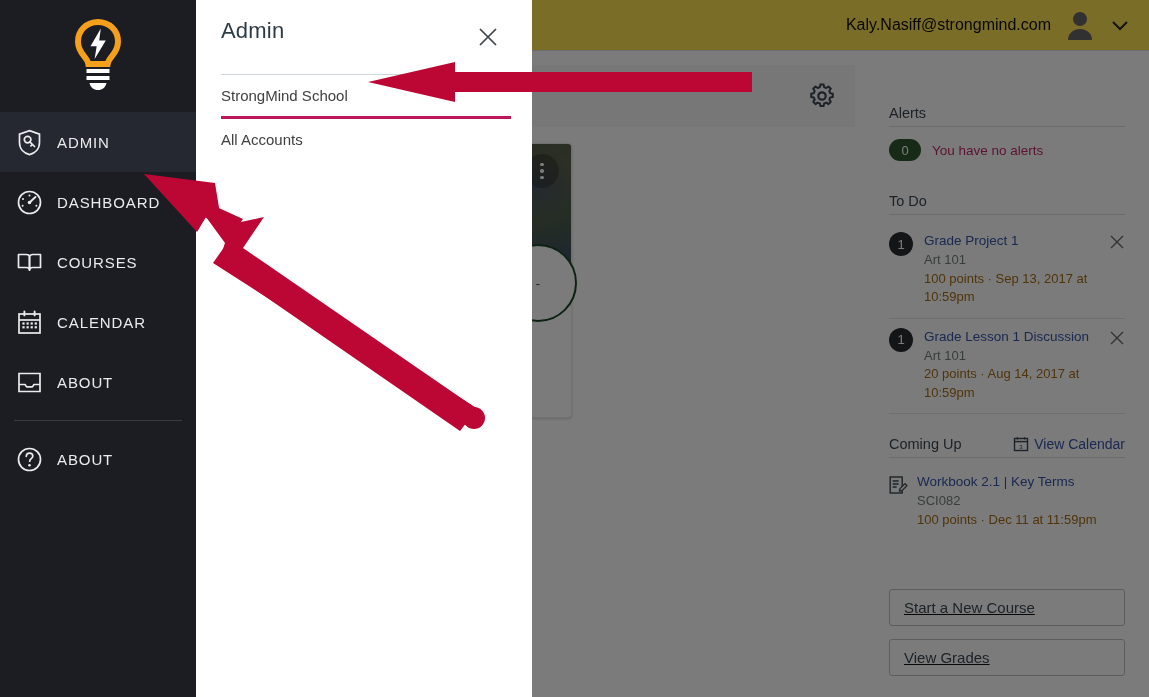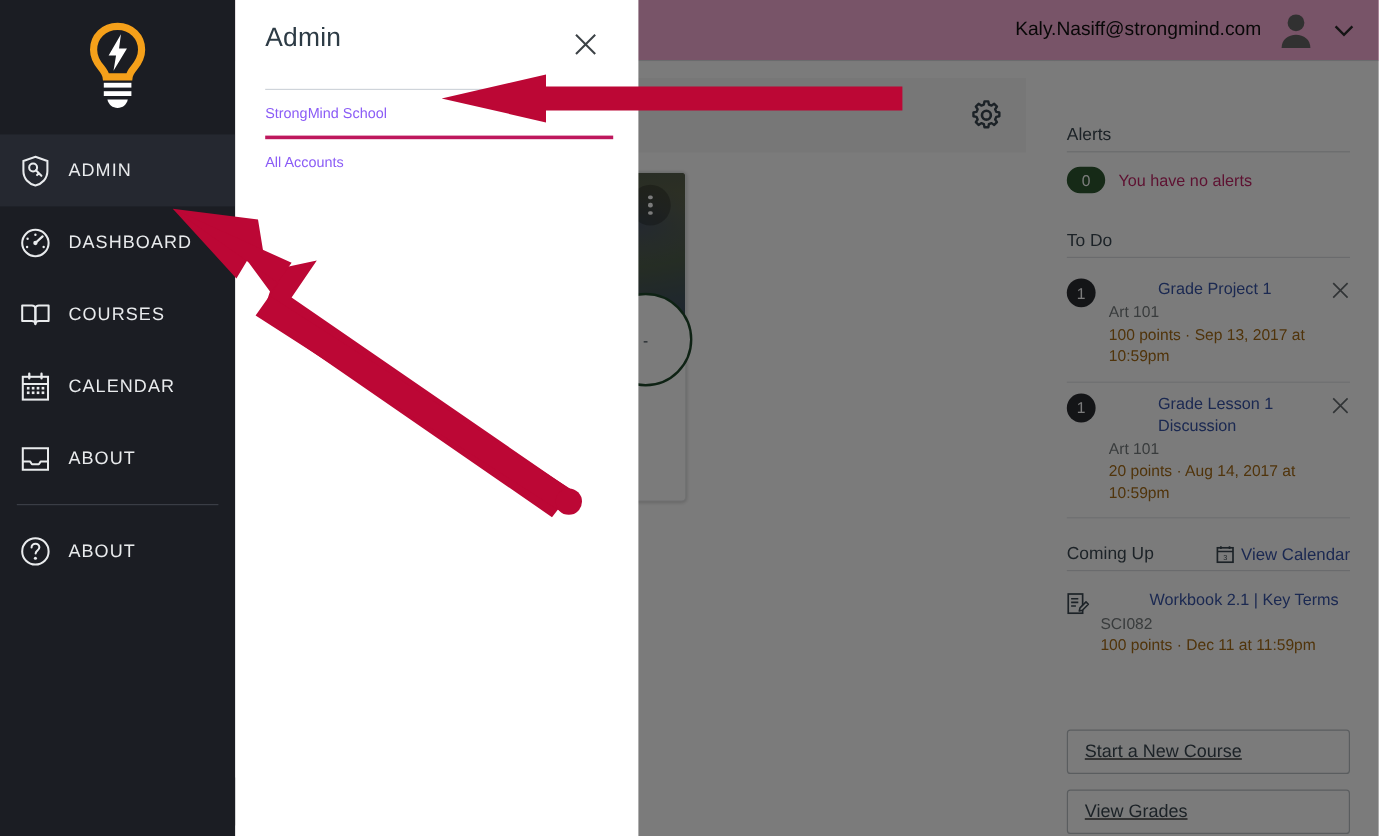--- a/index.html
+++ b/index.html
@@ -9,21 +9,21 @@
     font-family: "Liberation Sans", sans-serif;
     background: #ffffff;
   }
   #root { position: relative; width: 1149px; height: 697px; }
 
   
   .app-layer { position: absolute; inset: 0; background: #ffffff; }
 
   .topbar {
     position: absolute; left: 196px; top: 0; right: 0; height: 51px;
-    background: #f9a8d4; border-bottom: 1px solid #d9dcdf;
+    background: #fde047; border-bottom: 1px solid #d9dcdf;
     display: flex; align-items: center; justify-content: flex-end;
     padding-right: 18px; gap: 12px;
   }
   .avatar-ico { width: 34px; height: 34px; display:block; }
   .chev-down { width: 22px; height: 22px; display:block; }
 
   .content {
     position: absolute; left: 196px; top: 51px; right: 270px; bottom: 0;
     background: #ffffff; padding: 14px 24px;
   }
@@ -99,21 +99,21 @@
   .badge.green { background: #1f4d22; }
   .badge.circ { width: 24px; min-width: 24px; height: 24px; border-radius: 50%; background: #1b1d23; }
   .alert-link { color: #be185d; font-size: 13.5px; }
 
   .todo-item {
     display: flex; gap: 11px; padding: 9px 0 11px 0;
     border-bottom: 1px solid #e2e4e6; position: relative;
   }
   .todo-item:first-of-type { border-top: 0; }
   .todo-txt { flex: 1; }
-  .todo-title { color: #2b49a2; font-size: 13.5px; line-height: 1.35; margin-left: 41px; }
+  .todo-title { color: #2b49a2; font-size: 13.5px; line-height: 1.35; }
   .todo-course { color: #6d7375; font-size: 13px; line-height: 1.5; }
   .todo-meta { color: #a16207; font-size: 13px; line-height: 1.42; }
   .todo-x { width: 16px; height: 16px; flex: none; margin-top: 2px; display:block; }
 
   .up-item { display: flex; gap: 9px; padding: 7px 0 0 0; }
   .up-ico { width: 19px; height: 20px; flex: none; margin-top: 2px; display:block; }
 
   .rail-btn {
     display: block; width: 100%; height: 37px; margin-top: 13px;
     background: #fff; border: 1px solid #b7bdc2; border-radius: 3px;
@@ -153,21 +153,21 @@
   
   .tray {
     position: absolute; left: 196px; top: 0; width: 336px; height: 697px;
     background: #ffffff; z-index: 60; padding: 18px 21px 0 25px;
   }
   .tray-head { display: flex; align-items: flex-start; justify-content: space-between; }
   .tray-title { font-size: 22px; color: #2d3b45; letter-spacing: .2px; }
   .close-ico { width: 22px; height: 22px; display: block; margin-top: 8px; margin-right: 12px; }
   .tray-list { margin-top: 26px; }
   .tray-link {
-    display: block; color: #8b5cf6; font-size: 12px;
+    display: block; color: #404040; font-size: 15px;
     padding: 12px 0; text-decoration: none;
     border-top: 1px solid #cfd4da;
   }
   .tray-link.last { border-bottom: 0; }
   .tray-list > .tray-link + .tray-link { border-top: 3px solid #be185d; }
 
   
   .ann { position: absolute; inset: 0; z-index: 90; pointer-events: none; }
 </style>
 </head>

